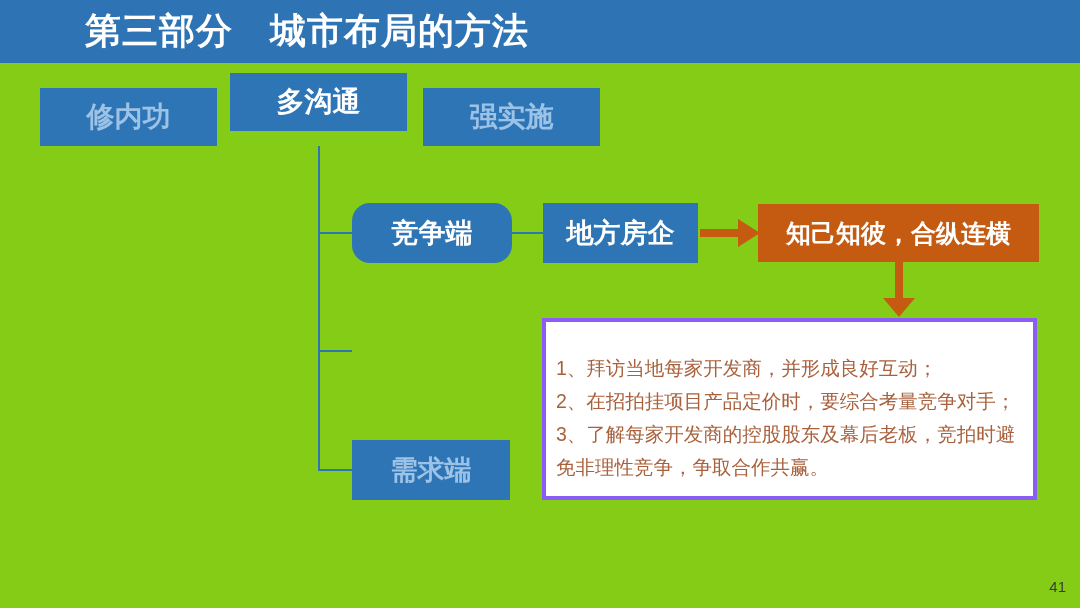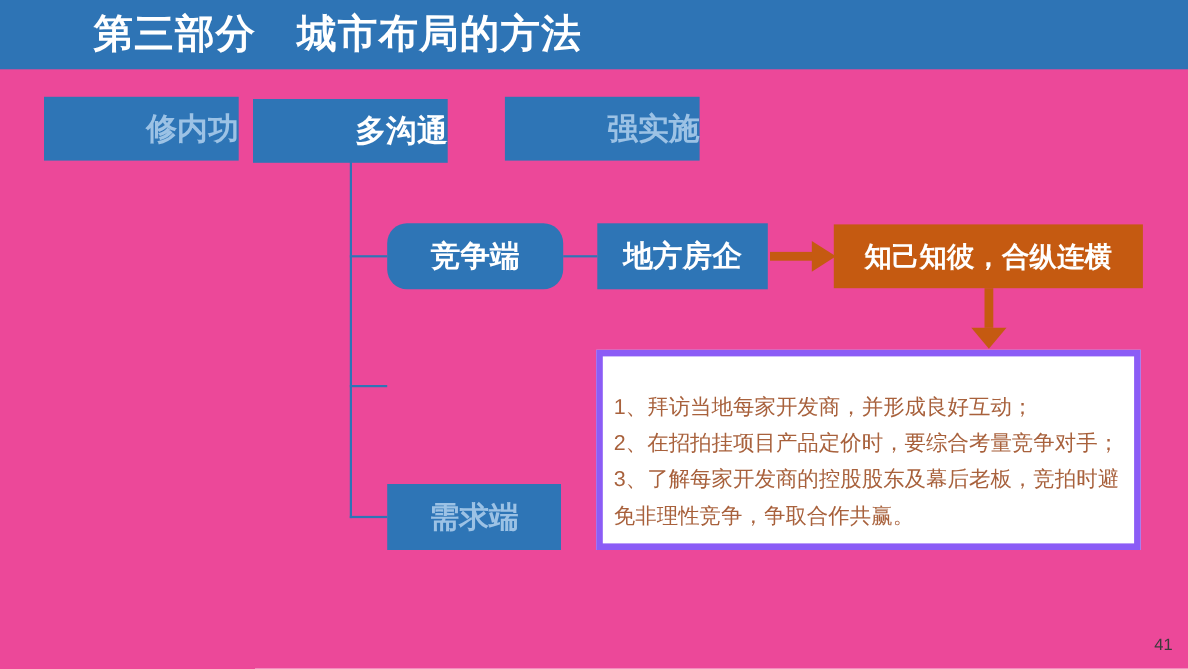--- a/index.html
+++ b/index.html
@@ -1,77 +1,77 @@
 <!DOCTYPE html>
 <html><head>
 <meta charset="utf-8">
 <style>
   html,body{margin:0;padding:0;background:#ffffff;}
   .slide{
-    position:relative;width:1080px;height:608px;background:#ec4899;
+    position:relative;width:1080px;height:608px;background:#84cc16;
     font-family:"Liberation Sans","DejaVu Sans",sans-serif;overflow:hidden;
   }
   
   .header-bar{
     position:absolute;left:0;top:0;width:1080px;height:63px;
     background:#2E74B5;display:flex;align-items:center;
   }
   .slide-title{
     color:#ffffff;font-size:36px;font-weight:700;margin-left:85px;
     letter-spacing:1px;white-space:nowrap;
   }
   
   .node{
     position:absolute;background:#2E75B6;display:flex;align-items:center;
     justify-content:center;font-weight:700;box-sizing:border-box;
   }
   .node.dim{color:#9CC2E5;}
   .node.lit{color:#ffffff;}
-  .fs28{font-size:28px;justify-content:flex-end;}
+  .fs28{font-size:28px;}
   .fs27{font-size:27px;}
   
   .line{position:absolute;background:#2E75B6;}
   .oline{position:absolute;background:#C55A11;}
   .tri{position:absolute;width:0;height:0;}
   .tri-right{border-top:14px solid transparent;border-bottom:14px solid transparent;border-left:22px solid #C55A11;}
   .tri-down{border-left:16px solid transparent;border-right:16px solid transparent;border-top:19px solid #C55A11;}
   
   .callout{
     position:absolute;background:#C55A11;color:#ffffff;font-weight:700;
     font-size:25px;display:flex;align-items:center;justify-content:center;
     box-sizing:border-box;white-space:nowrap;
   }
   
   .notes{
     position:absolute;left:542px;top:318px;width:495px;height:182px;
-    border:6px solid #8b5cf6;background:#ffffff;box-sizing:border-box;
+    border:4px solid #8b5cf6;background:#ffffff;box-sizing:border-box;
     padding:30px 6px 0 10px;color:#A8613C;font-size:19.5px;line-height:33px;
     font-weight:400;
   }
   .notes p{margin:0;}
   .page-num{
     position:absolute;right:14px;bottom:13px;color:#3B3B3B;font-size:15px;
   }
 </style>
 </head>
 <body>
 
 <div class="slide">
 
   <div class="header-bar">
     <div class="slide-title">第三部分　城市布局的方法</div>
   </div>
 
   <div class="node dim fs28" style="left:40px;top:88px;width:177px;height:58px;">
     <span>修内功</span>
   </div>
-  <div class="node lit fs28" style="left:230px;top:90px;width:177px;height:58px;">
+  <div class="node lit fs28" style="left:230px;top:73px;width:177px;height:58px;">
     <span>多沟通</span>
   </div>
-  <div class="node dim fs28" style="left:423px;top:88px;width:177px;height:58px;margin-left:36px;">
+  <div class="node dim fs28" style="left:423px;top:88px;width:177px;height:58px;">
     <span>强实施</span>
   </div>
 
   <div class="line" style="left:318px;top:146px;width:2px;height:325px;"></div>
   <div class="line" style="left:318px;top:232px;width:34px;height:2px;"></div>
   <div class="line" style="left:318px;top:350px;width:34px;height:2px;"></div>
   <div class="line" style="left:318px;top:469px;width:34px;height:2px;"></div>
   <div class="line" style="left:512px;top:232px;width:31px;height:2px;"></div>
 
   <div class="node lit fs27" style="left:352px;top:203px;width:160px;height:60px;border-radius:18px;">

